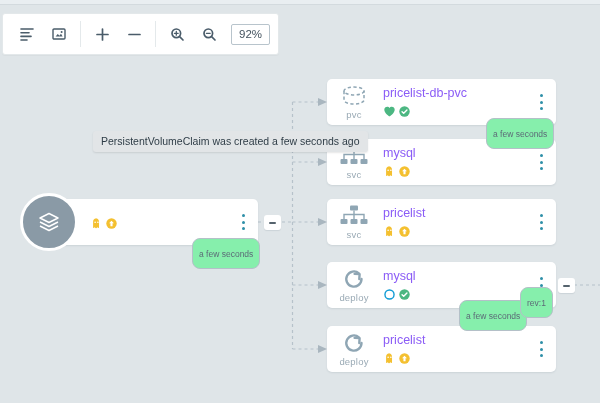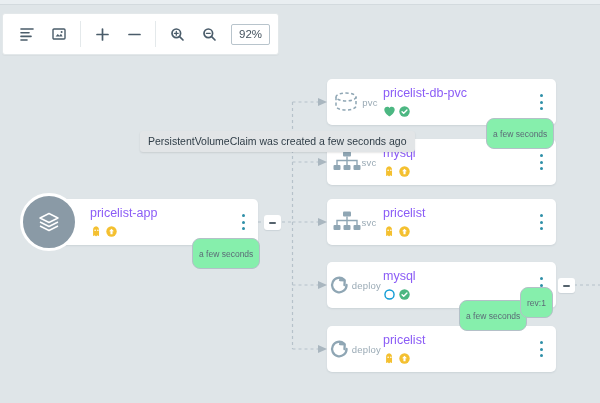--- a/index.html
+++ b/index.html
@@ -104,21 +104,21 @@
     height: 100%;
     display: flex;
     align-items: center;
   }
   .kind-icon {
     position: relative;
     width: 54px;
     min-width: 54px;
     height: 100%;
     display: flex;
-    flex-direction: row;
+    flex-direction: column;
     align-items: center;
     justify-content: center;
     color: #8fa6b4;
   }
   .kind-icon svg { display: block; }
   .kind-label {
     font-size: 9.5px;
     color: #9aaab5;
     margin-top: 1px;
     letter-spacing: .2px;
@@ -226,21 +226,20 @@
   .tooltip {
     position: absolute;
     background: #e2e5e7;
     color: #2f3d47;
     font-size: 10.5px;
     padding: 4px 8px 5px 8px;
     border-radius: 3px;
     white-space: nowrap;
     z-index: 60;
     box-shadow: 0 1px 2px rgba(0,0,0,0.10);
-    margin-left: 47px;
   }
 
   .icon-badge { display:block; }
 </style>
 </head>
 <body>
 
 <div id="app">
 
   <div class="top-rule"></div>
@@ -327,21 +326,20 @@
   <div class="node" style="left:44px; top:199px; width:214px; height:46px;">
     <div class="node-inner">
       <div class="root-avatar">
         <svg width="26" height="26" viewBox="0 0 26 26" fill="none" stroke="#ffffff" stroke-width="1.5" stroke-linejoin="round">
           <path d="M13 4.5L22 9l-9 4.5L4 9z"></path>
           <path d="M4 13l9 4.5L22 13"></path>
           <path d="M4 17l9 4.5L22 17"></path>
         </svg>
       </div>
       <div class="node-body" style="padding-left:46px;">
-        <div class="node-title">pricelist-app</div>
         <div class="node-status">
           <svg class="icon-badge" width="13" height="13" viewBox="0 0 16 16">
             <path d="M8 1.6c-2.5 0-4.2 1.8-4.2 4.2v7.1c0 .5.5.8.9.5l1-.8 1.1.9c.4.3.9.3 1.3 0l1.1-.9 1 .8c.4.3.9 0 .9-.5V5.8c0-2.4-1.7-4.2-4.1-4.2z" fill="#f4c030"></path>
             <circle cx="6.3" cy="6.4" r="1" fill="#ffffff"></circle>
             <circle cx="9.7" cy="6.4" r="1" fill="#ffffff"></circle>
           </svg>
           <svg class="icon-badge" width="13" height="13" viewBox="0 0 16 16">
             <circle cx="8" cy="8" r="6.4" fill="#f4c030"></circle>
             <path d="M8 4.5l3 3.3H9.3v3.7H6.7V7.8H5z" fill="#ffffff"></path>
           </svg>

